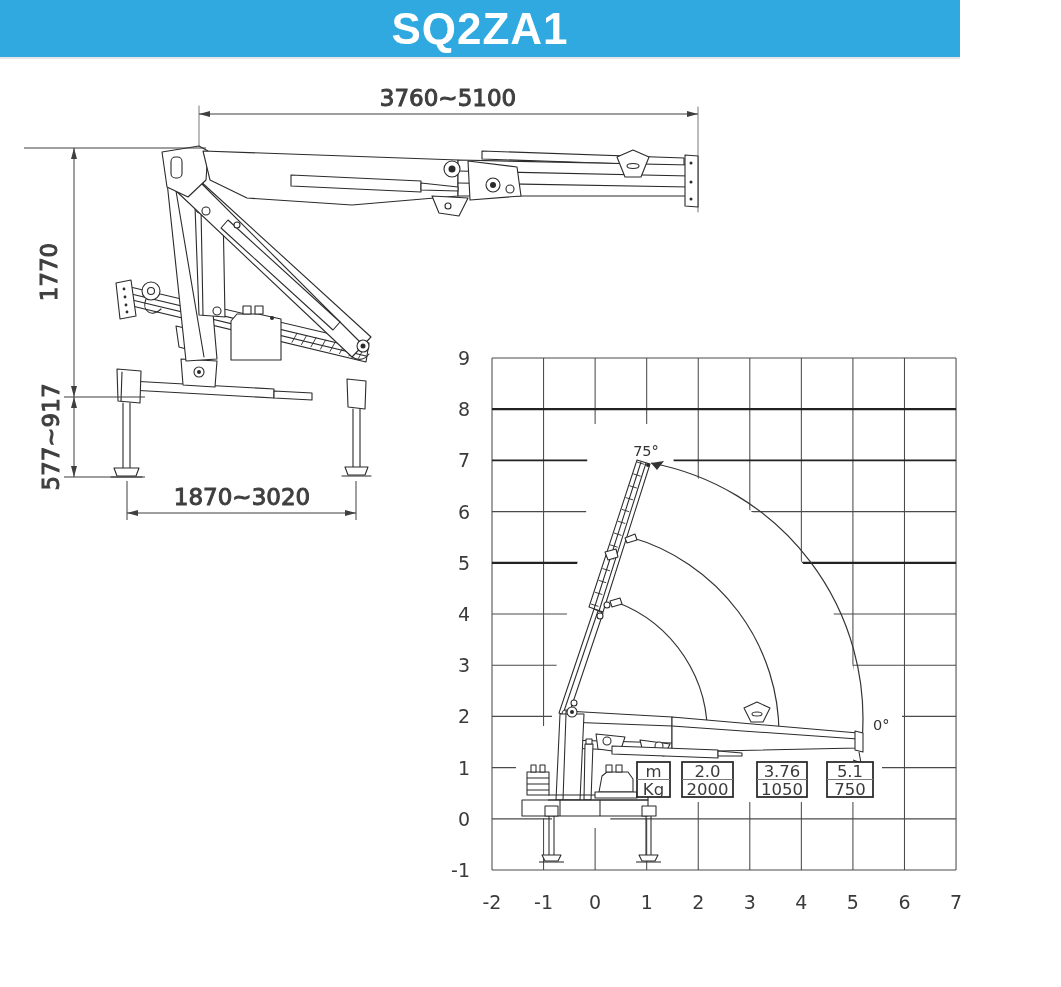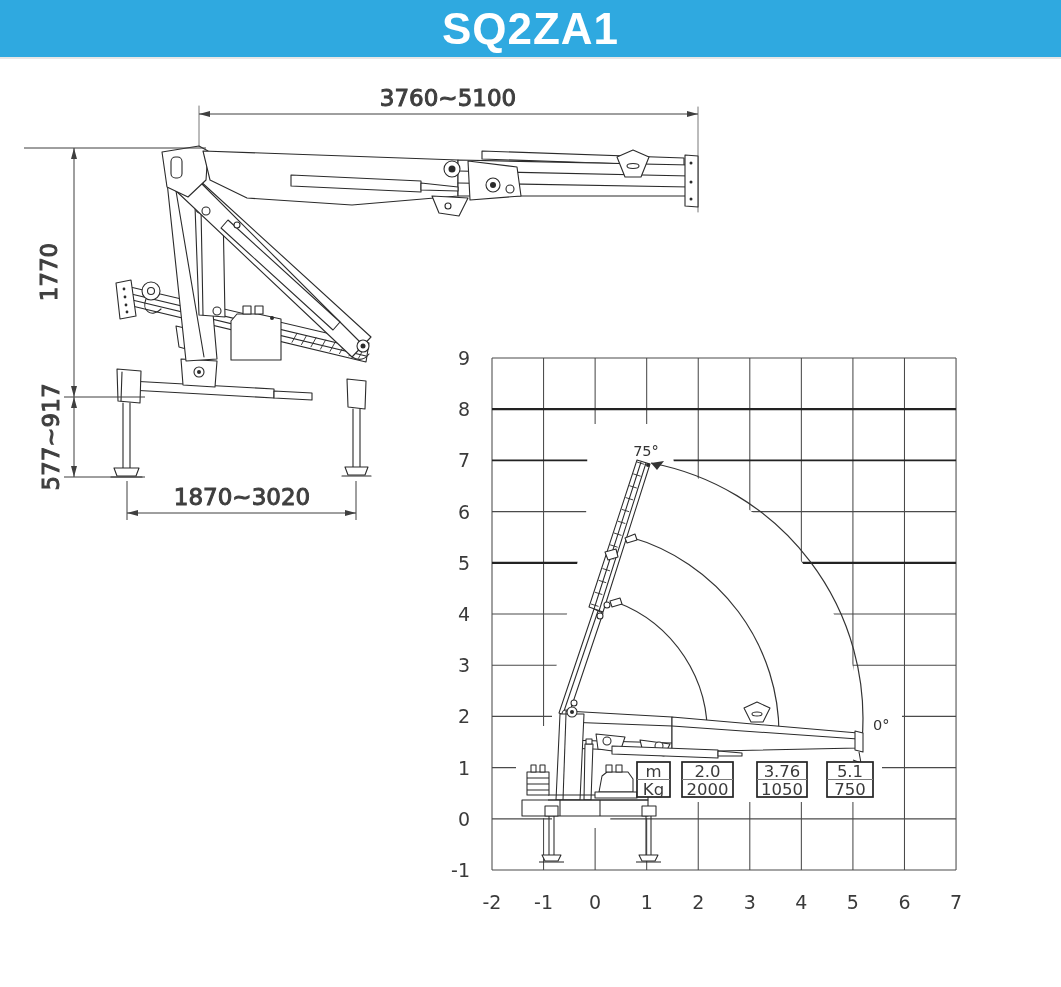--- a/index.html
+++ b/index.html
@@ -1,18 +1,18 @@
 <!DOCTYPE html>
 <html><head>
 <meta charset="utf-8">
 <style>
   html,body{margin:0;padding:0;background:#ffffff;}
   body{width:1061px;height:987px;position:relative;font-family:"DejaVu Sans",sans-serif;overflow:hidden;}
   .header{
-    position:absolute;top:0;left:0;width:1061px;height:57px;
+    position:absolute;top:0;left:0;width:960px;height:57px;
     display:flex;align-items:center;justify-content:center;
     border-bottom:2px solid #e7e7e7;
   }
   .header .title{
     font-size:44px;font-weight:600;letter-spacing:1px;
     font-family:"Liberation Sans","DejaVu Sans",sans-serif;
   }
   #stage{position:absolute;top:0;left:0;}
   svg text{font-family:"DejaVu Sans",sans-serif;fill:#3a3a3a;}
   .dimtxt{font-size:23px;fill:#3f3f3f;}

